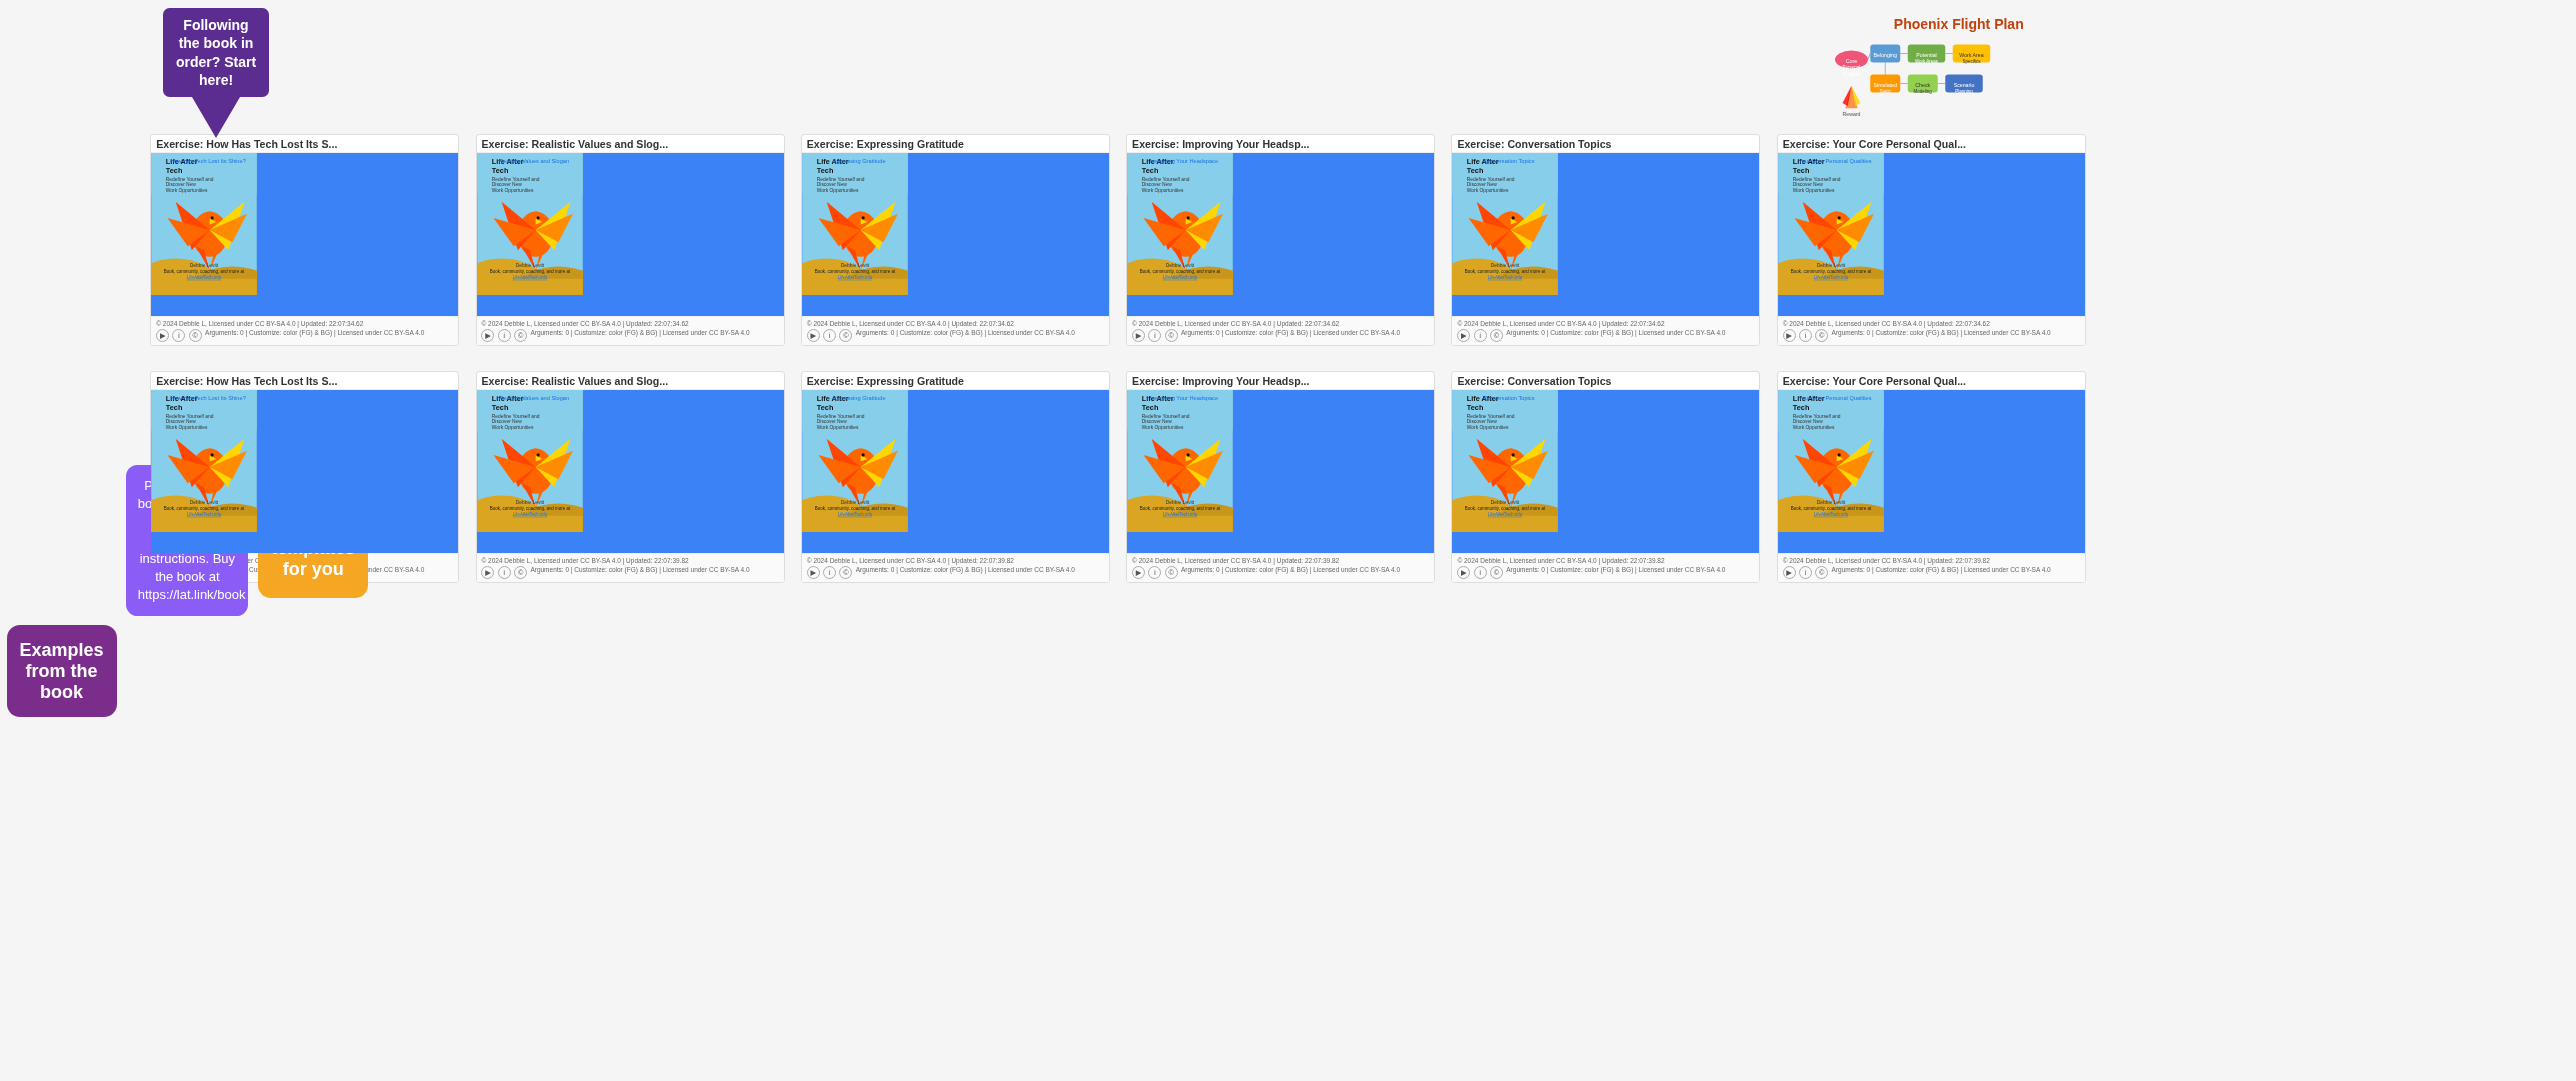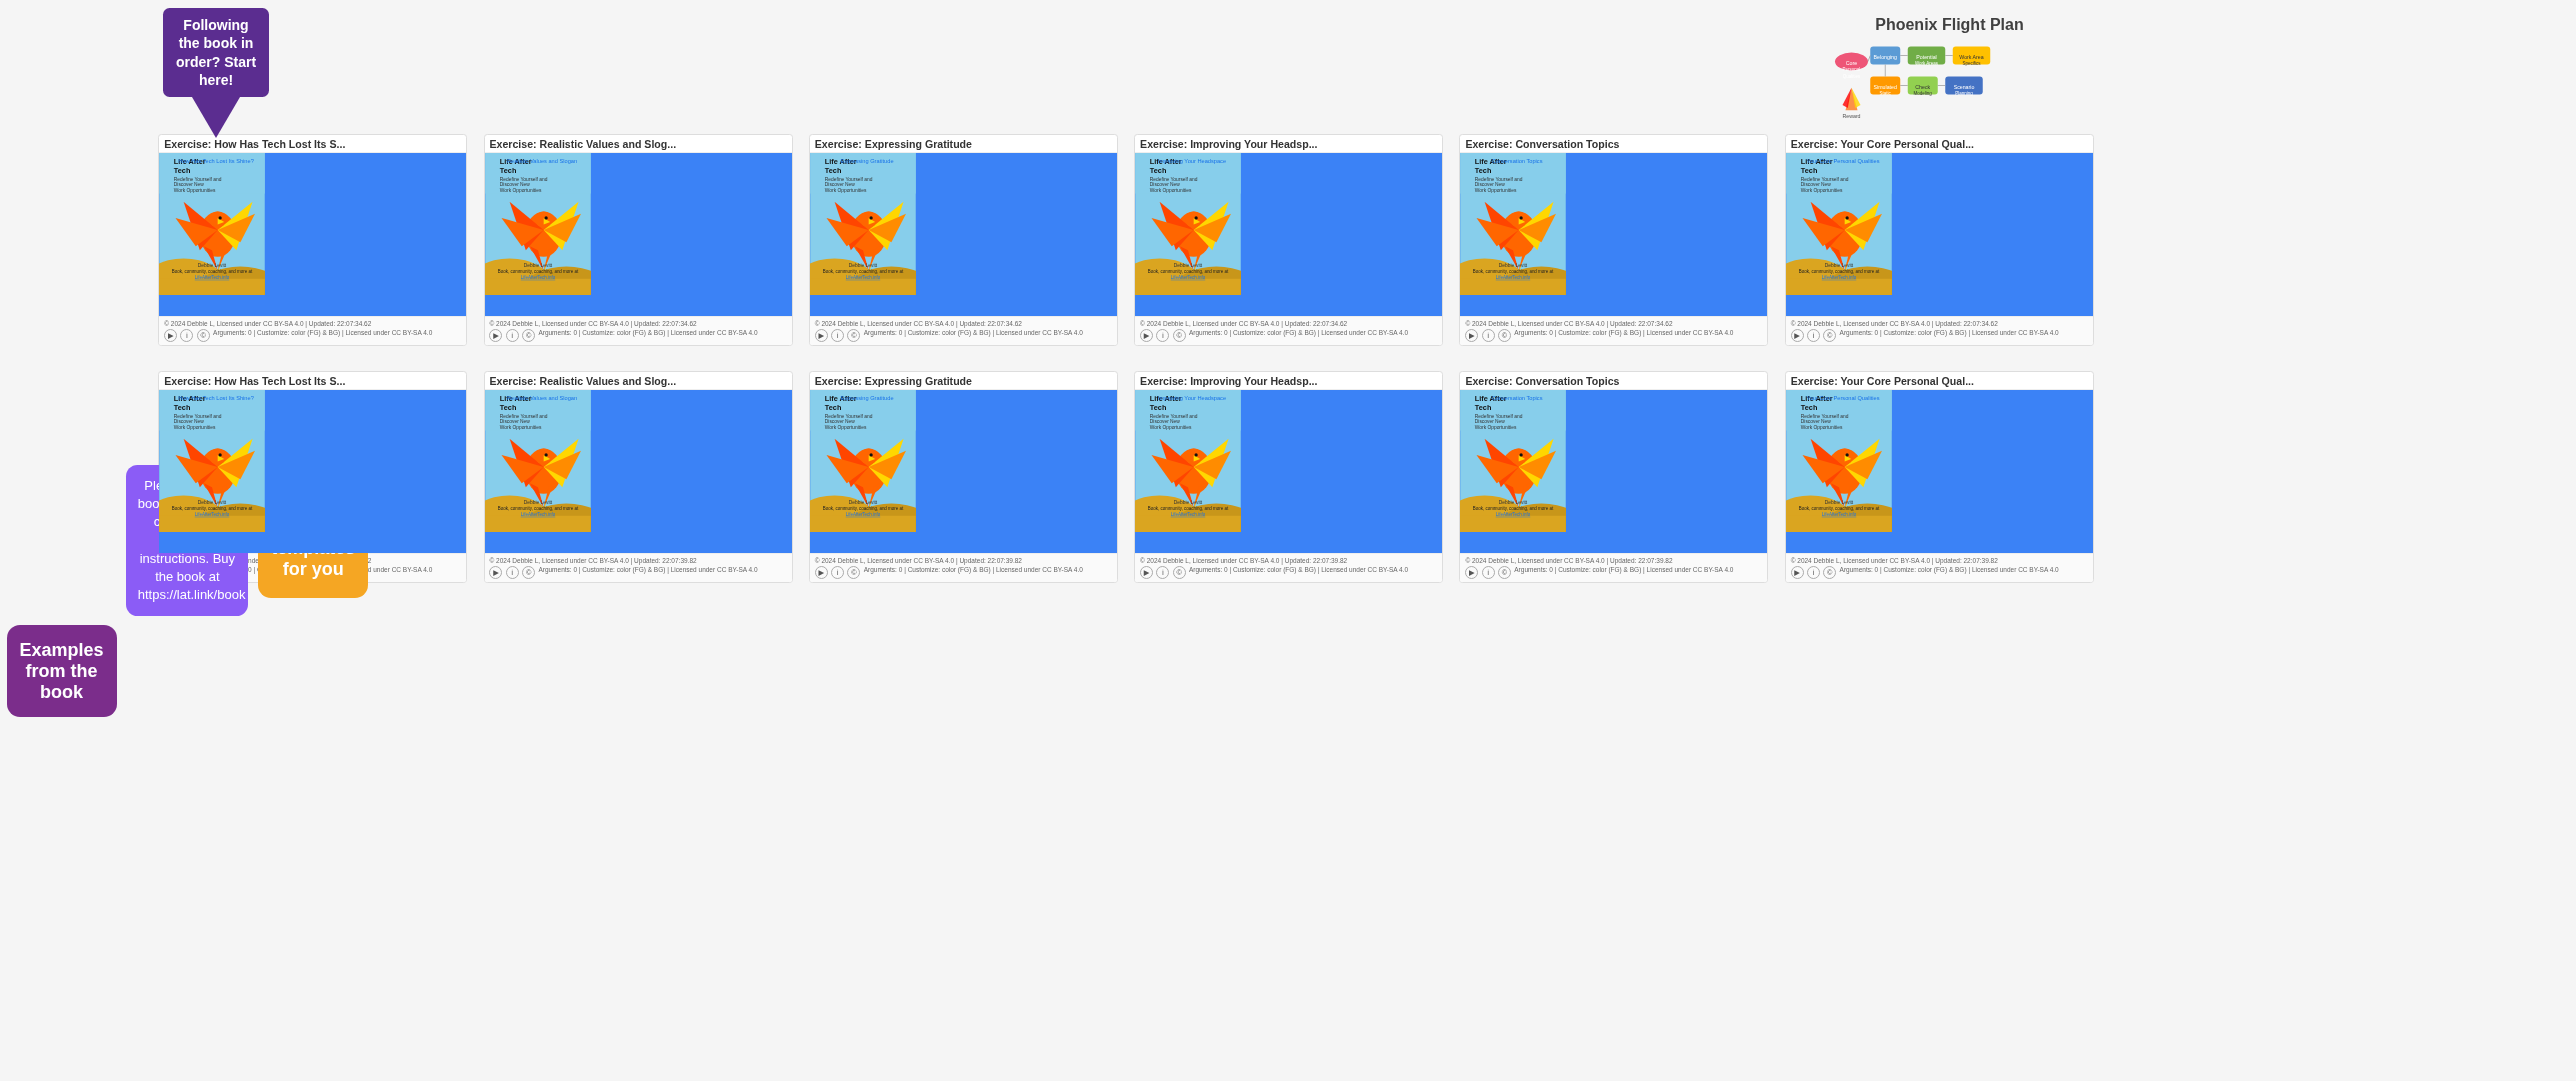--- a/index.html
+++ b/index.html
@@ -9,21 +9,20 @@
       min-height: 100vh;
       overflow-x: auto;
     }
 
     .page-wrapper {
       display: flex;
       width: 2040px;
       min-height: 1081px;
       position: relative;
       background: #f5f5f5;
-      gap: 8px;
     }
 
     
     .sidebar {
       width: 134px;
       min-height: 1081px;
       display: flex;
       align-items: center;
       padding: 8.1px 6.5px;
       gap: 9.8px;
@@ -102,23 +101,23 @@
     .flight-plan {
       position: absolute;
       top: 16.3px;
       right: 16.3px;
       display: flex;
       flex-direction: column;
       align-items: flex-end;
     }
 
     .flight-plan-title {
-      font-size: 16px;
+      font-size: 14px;
       font-weight: bold;
-      color: #404040;
+      color: #c2410c;
       margin-bottom: 4.9px;
       text-align: right;
     }
 
     .flight-plan-diagram {
       width: 195px;
       height: 90px;
     }
 
     

